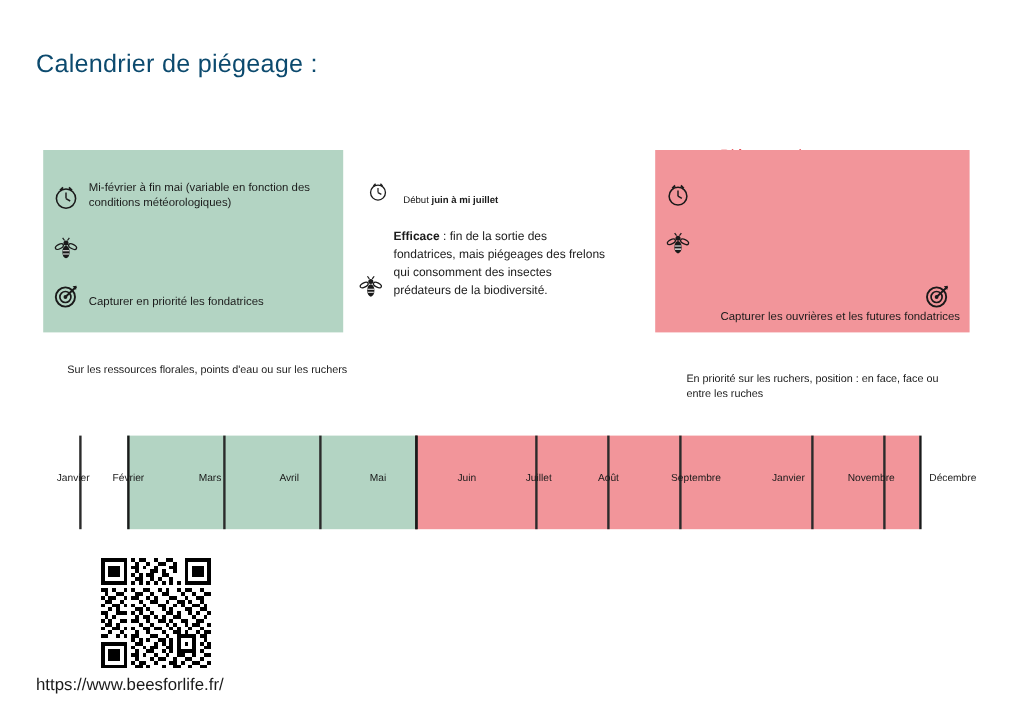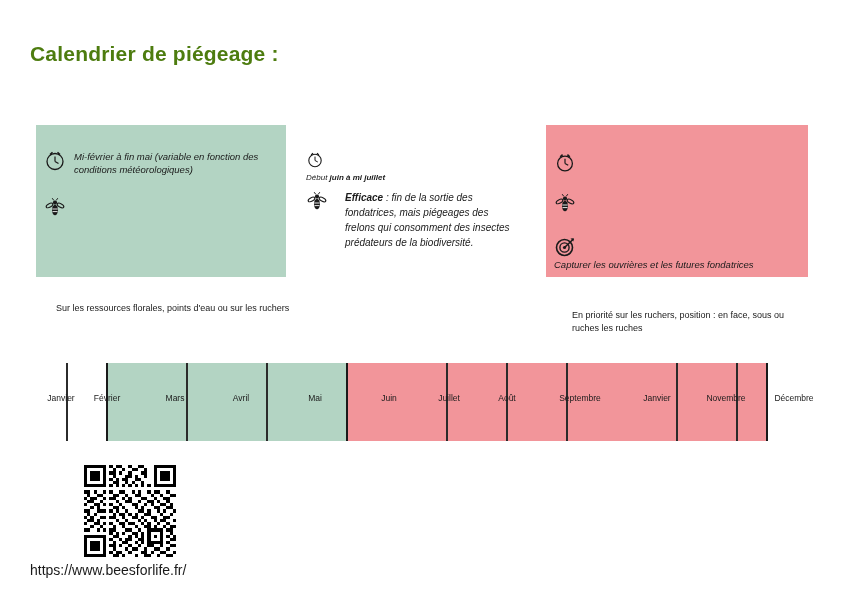--- a/index.html
+++ b/index.html
@@ -20,23 +20,23 @@
     width: 842px;
     height: 595px;
   }
 
   
   .page-title {
     position: absolute;
     left: 30px;
     top: 42px;
     font-size: 21px;
-    font-weight: bold;
+    font-weight: normal;
     letter-spacing: 0.2px;
-    color: #4d7c0f;
+    color: #0c4a6e;
   }
 
   
   .section-heading {
     position: absolute;
     font-size: 13.5px;
     color: #e8353e;
     font-weight: normal;
   }
   #heading-spring { left: 36px; top: 105px; }
@@ -59,22 +59,21 @@
     top: 125px;
     width: 262px;
     height: 152px;
     background: #f2959a;
   }
 
   
   .info-row {
     position: absolute;
     display: flex;
-    align-items: flex-start;
-    font-style: italic;
+    align-items: flex-end;
   }
   .info-icon {
     width: 22px;
     height: 22px;
     flex: 0 0 22px;
     margin-right: 8px;
     position: relative;
   }
   .info-icon svg { display: block; }
   .info-text {
@@ -90,22 +89,22 @@
   
   #spring-bee {
     position: absolute;
     left: 44px;
     top: 196px;
     width: 22px;
     height: 22px;
   }
 
   
-  #mid-row-1 { left: 306px; top: 150px; width: 200px; flex-direction: column; }
-  #mid-row-2 { left: 306px; top: 190px; width: 212px; gap: 9px; }
+  #mid-row-1 { left: 306px; top: 150px; width: 200px; }
+  #mid-row-2 { left: 298px; top: 190px; width: 212px; }
 
   
   #mass-row-1 { left: 554px; top: 152px; width: 246px; }
   #mass-row-2 { left: 554px; top: 236px; width: 246px; flex-direction: column; }
   #mass-bee {
     position: absolute;
     left: 554px;
     top: 192px;
     width: 22px;
     height: 22px;
@@ -207,20 +206,32 @@
       <ellipse cx="5.5" cy="9.5" rx="3.6" ry="1.8" fill="none" stroke="#1a1a1a" stroke-width="1.1" transform="rotate(-28 5.5 9.5)"></ellipse>
       <ellipse cx="16.5" cy="9.5" rx="3.6" ry="1.8" fill="none" stroke="#1a1a1a" stroke-width="1.1" transform="rotate(28 16.5 9.5)"></ellipse>
       <circle cx="11" cy="6.6" r="2.1" fill="#1a1a1a"></circle>
       <line x1="9.8" y1="4.4" x2="8.2" y2="2.2" stroke="#1a1a1a" stroke-width="1"></line>
       <line x1="12.2" y1="4.4" x2="13.8" y2="2.2" stroke="#1a1a1a" stroke-width="1"></line>
       <line x1="8.3" y1="13" x2="13.7" y2="13" stroke="#ffffff" stroke-width="0.9"></line>
       <line x1="8.5" y1="15.6" x2="13.5" y2="15.6" stroke="#ffffff" stroke-width="0.9"></line>
     </svg>
   </div>
 
+  <div class="info-row" id="spring-row-2">
+    <span class="info-icon">
+      <svg width="22" height="22" viewBox="0 0 22 22">
+        <circle cx="10.5" cy="11.5" r="8" fill="none" stroke="#1a1a1a" stroke-width="1.6"></circle>
+        <circle cx="10.5" cy="11.5" r="4.6" fill="none" stroke="#1a1a1a" stroke-width="1.4"></circle>
+        <circle cx="10.5" cy="11.5" r="1.6" fill="#1a1a1a"></circle>
+        <line x1="10.5" y1="11.5" x2="19.5" y2="3" stroke="#1a1a1a" stroke-width="1.6"></line>
+        <path d="M16.5 2.6 L19.8 2.2 L19.4 5.6 Z" fill="#1a1a1a"></path>
+      </svg>
+    </span>
+    <span class="info-text">Capturer  en priorité les fondatrices</span>
+  </div>
 
   <div class="info-row" id="mid-row-1">
     <span class="info-icon">
       <svg width="22" height="22" viewBox="0 0 22 22">
         <circle cx="9" cy="10.5" r="6.2" fill="none" stroke="#1a1a1a" stroke-width="1.1"></circle>
         <line x1="9" y1="10.5" x2="9" y2="6.6" stroke="#1a1a1a" stroke-width="1"></line>
         <line x1="9" y1="10.5" x2="11.8" y2="12" stroke="#1a1a1a" stroke-width="1"></line>
         <line x1="7" y1="3.2" x2="5.2" y2="5" stroke="#1a1a1a" stroke-width="1.2"></line>
         <line x1="11" y1="3.2" x2="12.8" y2="5" stroke="#1a1a1a" stroke-width="1.2"></line>
       </svg>
@@ -276,21 +287,21 @@
         <circle cx="10.5" cy="11.5" r="4.6" fill="none" stroke="#1a1a1a" stroke-width="1.4"></circle>
         <circle cx="10.5" cy="11.5" r="1.6" fill="#1a1a1a"></circle>
         <line x1="10.5" y1="11.5" x2="19.5" y2="3" stroke="#1a1a1a" stroke-width="1.6"></line>
         <path d="M16.5 2.6 L19.8 2.2 L19.4 5.6 Z" fill="#1a1a1a"></path>
       </svg>
     </span>
     <span class="info-text">Capturer les ouvrières et les futures fondatrices</span>
   </div>
 
   <div class="note" id="note-left">Sur les ressources florales, points d'eau ou sur les ruchers</div>
-  <div class="note" id="note-right">En priorité sur les ruchers, position : en face, sous ou ruches les ruches</div>
+  <div class="note" id="note-right">En priorité sur les ruchers, position : en face, face ou entre les ruches</div>
 
   <div id="timeline">
 
     <div class="tl-band green" style="left:46px;width:240px;"></div>
 
     <div class="tl-band red" style="left:286px;width:420px;"></div>
 
     <div class="tl-tick thin" style="left:6px;"></div>
     <div class="tl-tick" style="left:46px;"></div>
     <div class="tl-tick thin" style="left:126px;"></div>

